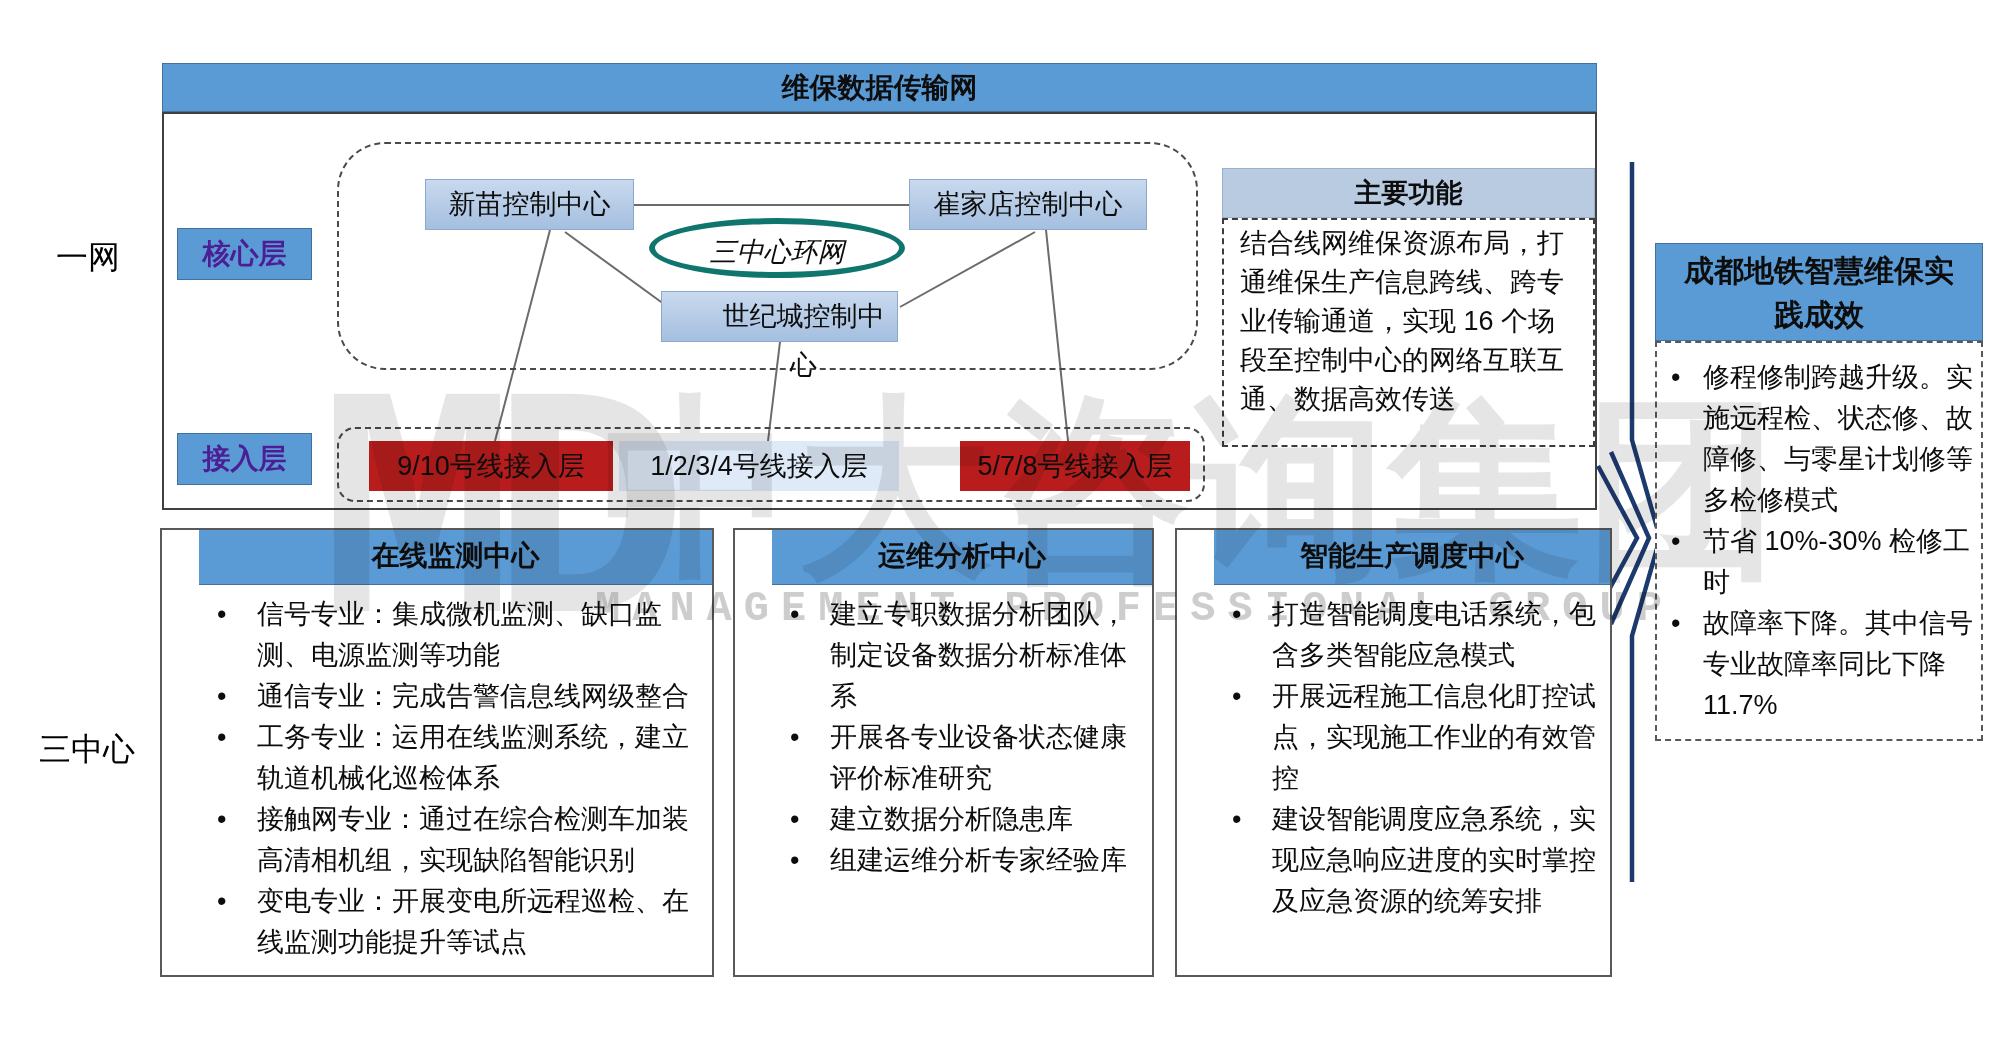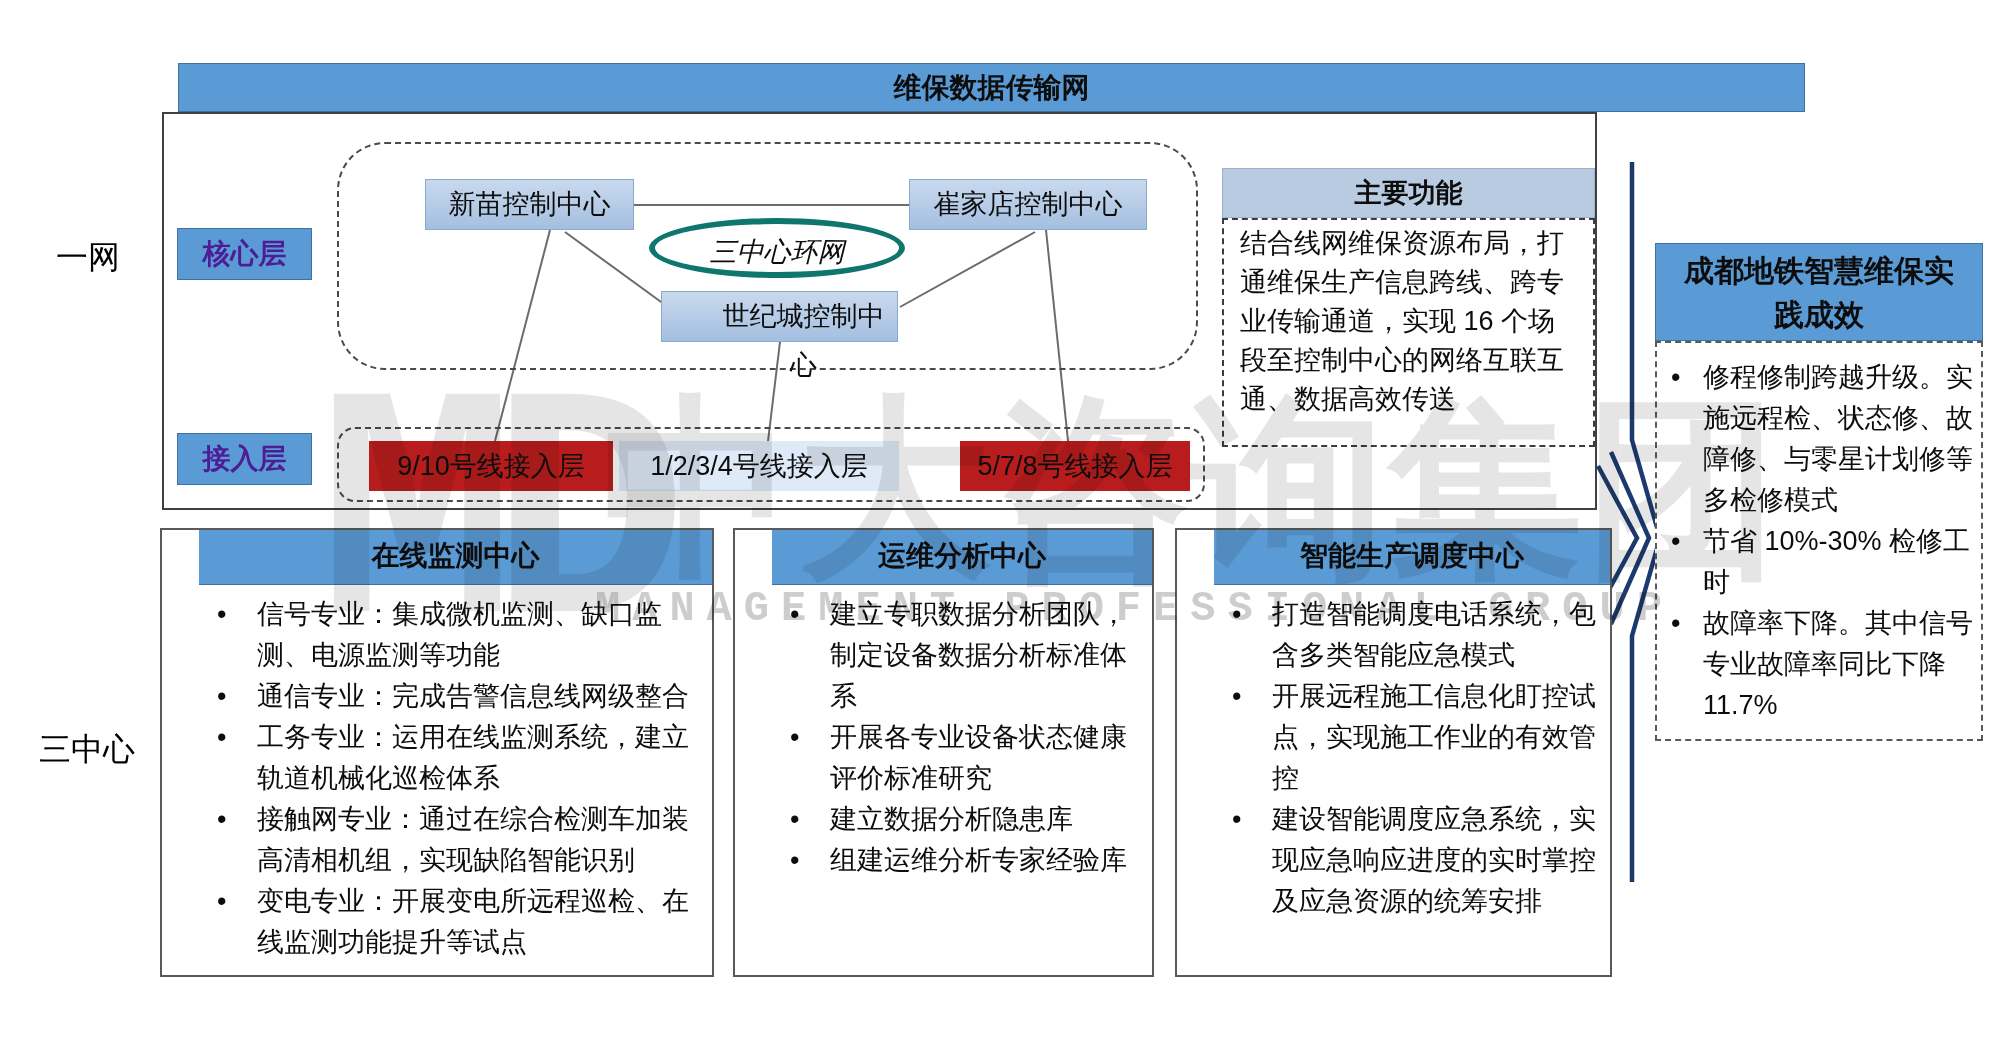--- a/index.html
+++ b/index.html
@@ -6,21 +6,21 @@
   .stage{
     position:relative;width:2000px;height:1041px;background:#fff;overflow:hidden;
     font-family:"Liberation Sans","DejaVu Sans",sans-serif;color:#111;
   }
   .abs{position:absolute;box-sizing:border-box;}
   
   .hdr{
     background:#5b9bd5;border:1px solid #41719c;color:#0d0d0d;
     font-weight:bold;text-align:center;
   }
-  .top-header{left:162px;top:63px;width:1627px;height:49px;font-size:28px;line-height:47px;margin-left:16px;}
+  .top-header{left:162px;top:63px;width:1435px;height:49px;font-size:28px;line-height:47px;}
   .outer-box{left:162px;top:112px;width:1435px;height:398px;border:2px solid #404040;background:#fff;}
   .core-dashed{left:337px;top:142px;width:861px;height:228px;border:2px dashed #4a4a4a;border-radius:48px;}
   .access-dashed{left:337px;top:427px;width:868px;height:75px;border:2px dashed #4a4a4a;border-radius:18px;}
   .layer-label{width:135px;height:52px;background:#5b9bd5;border:1px solid #41719c;
     font-size:28px;font-weight:bold;text-align:center;line-height:50px;color:#4c1d95;}
   .lbl-core{left:177px;top:228px;}
   .lbl-access{left:177px;top:433px;}
   .node{
     background:linear-gradient(180deg,#c9d9ee 0%,#a4bfe0 100%);
     border:1px solid #8aa9cc;font-size:27px;text-align:center;color:#0d0d0d;

